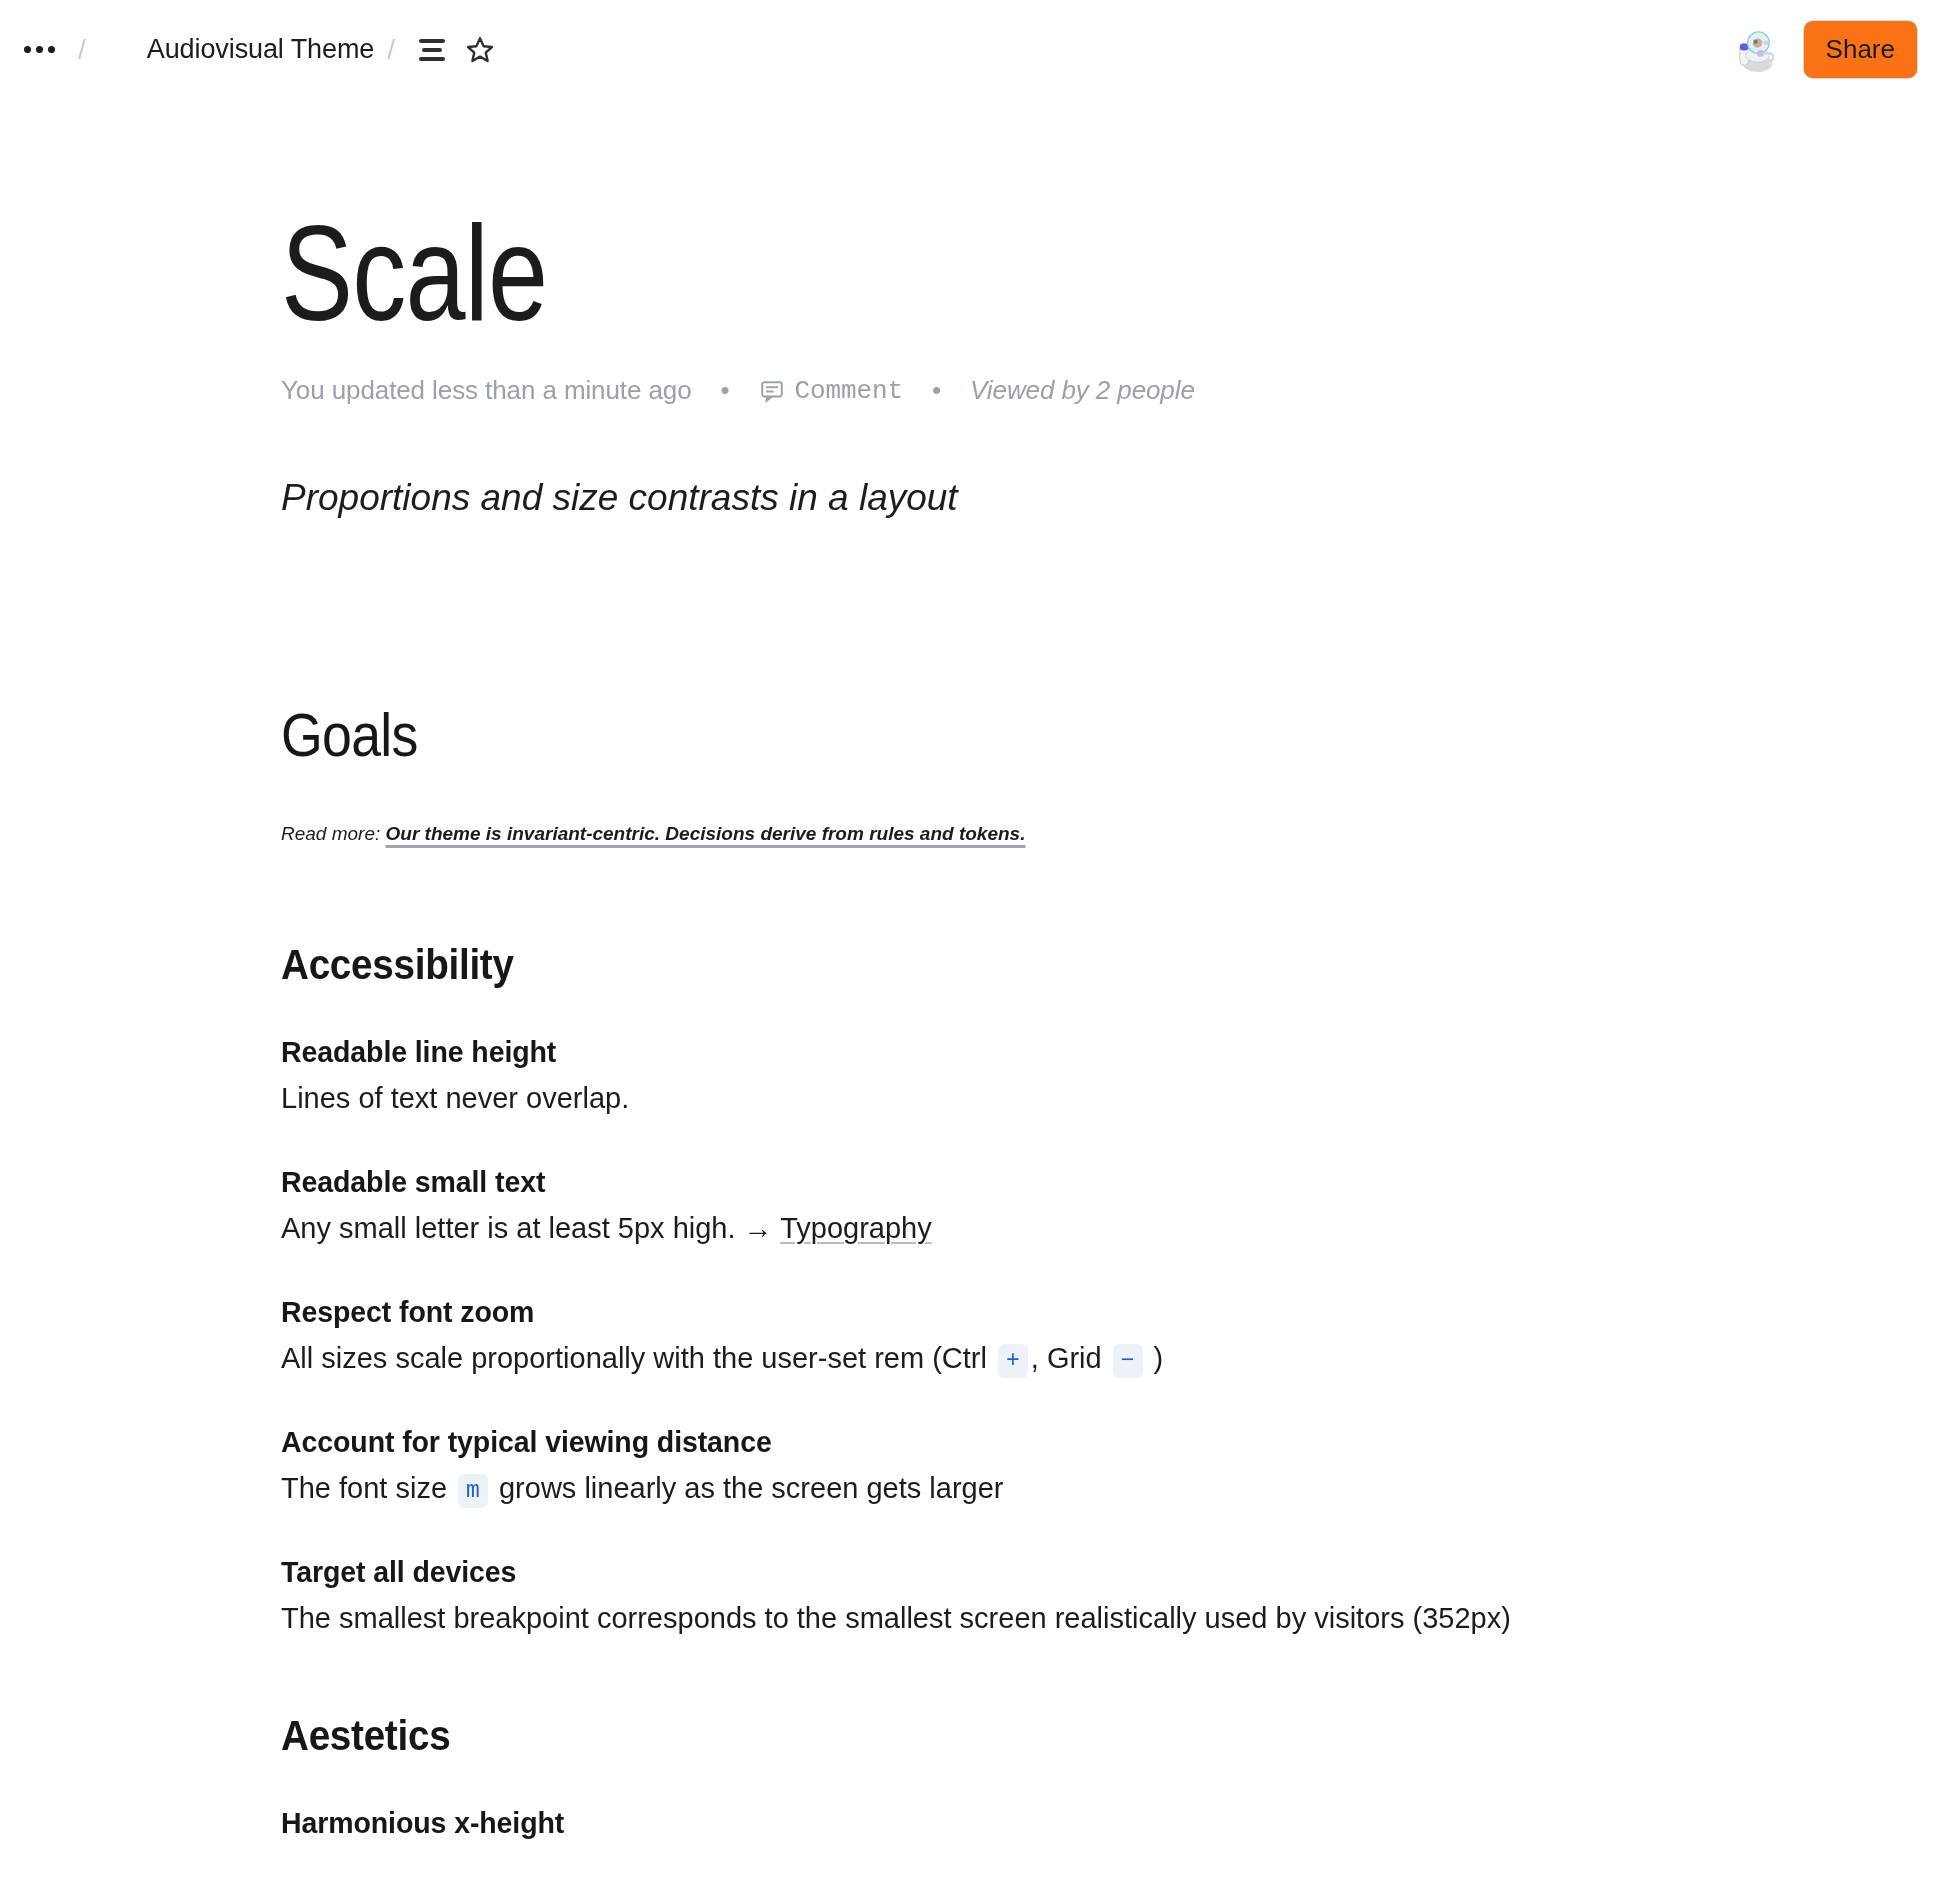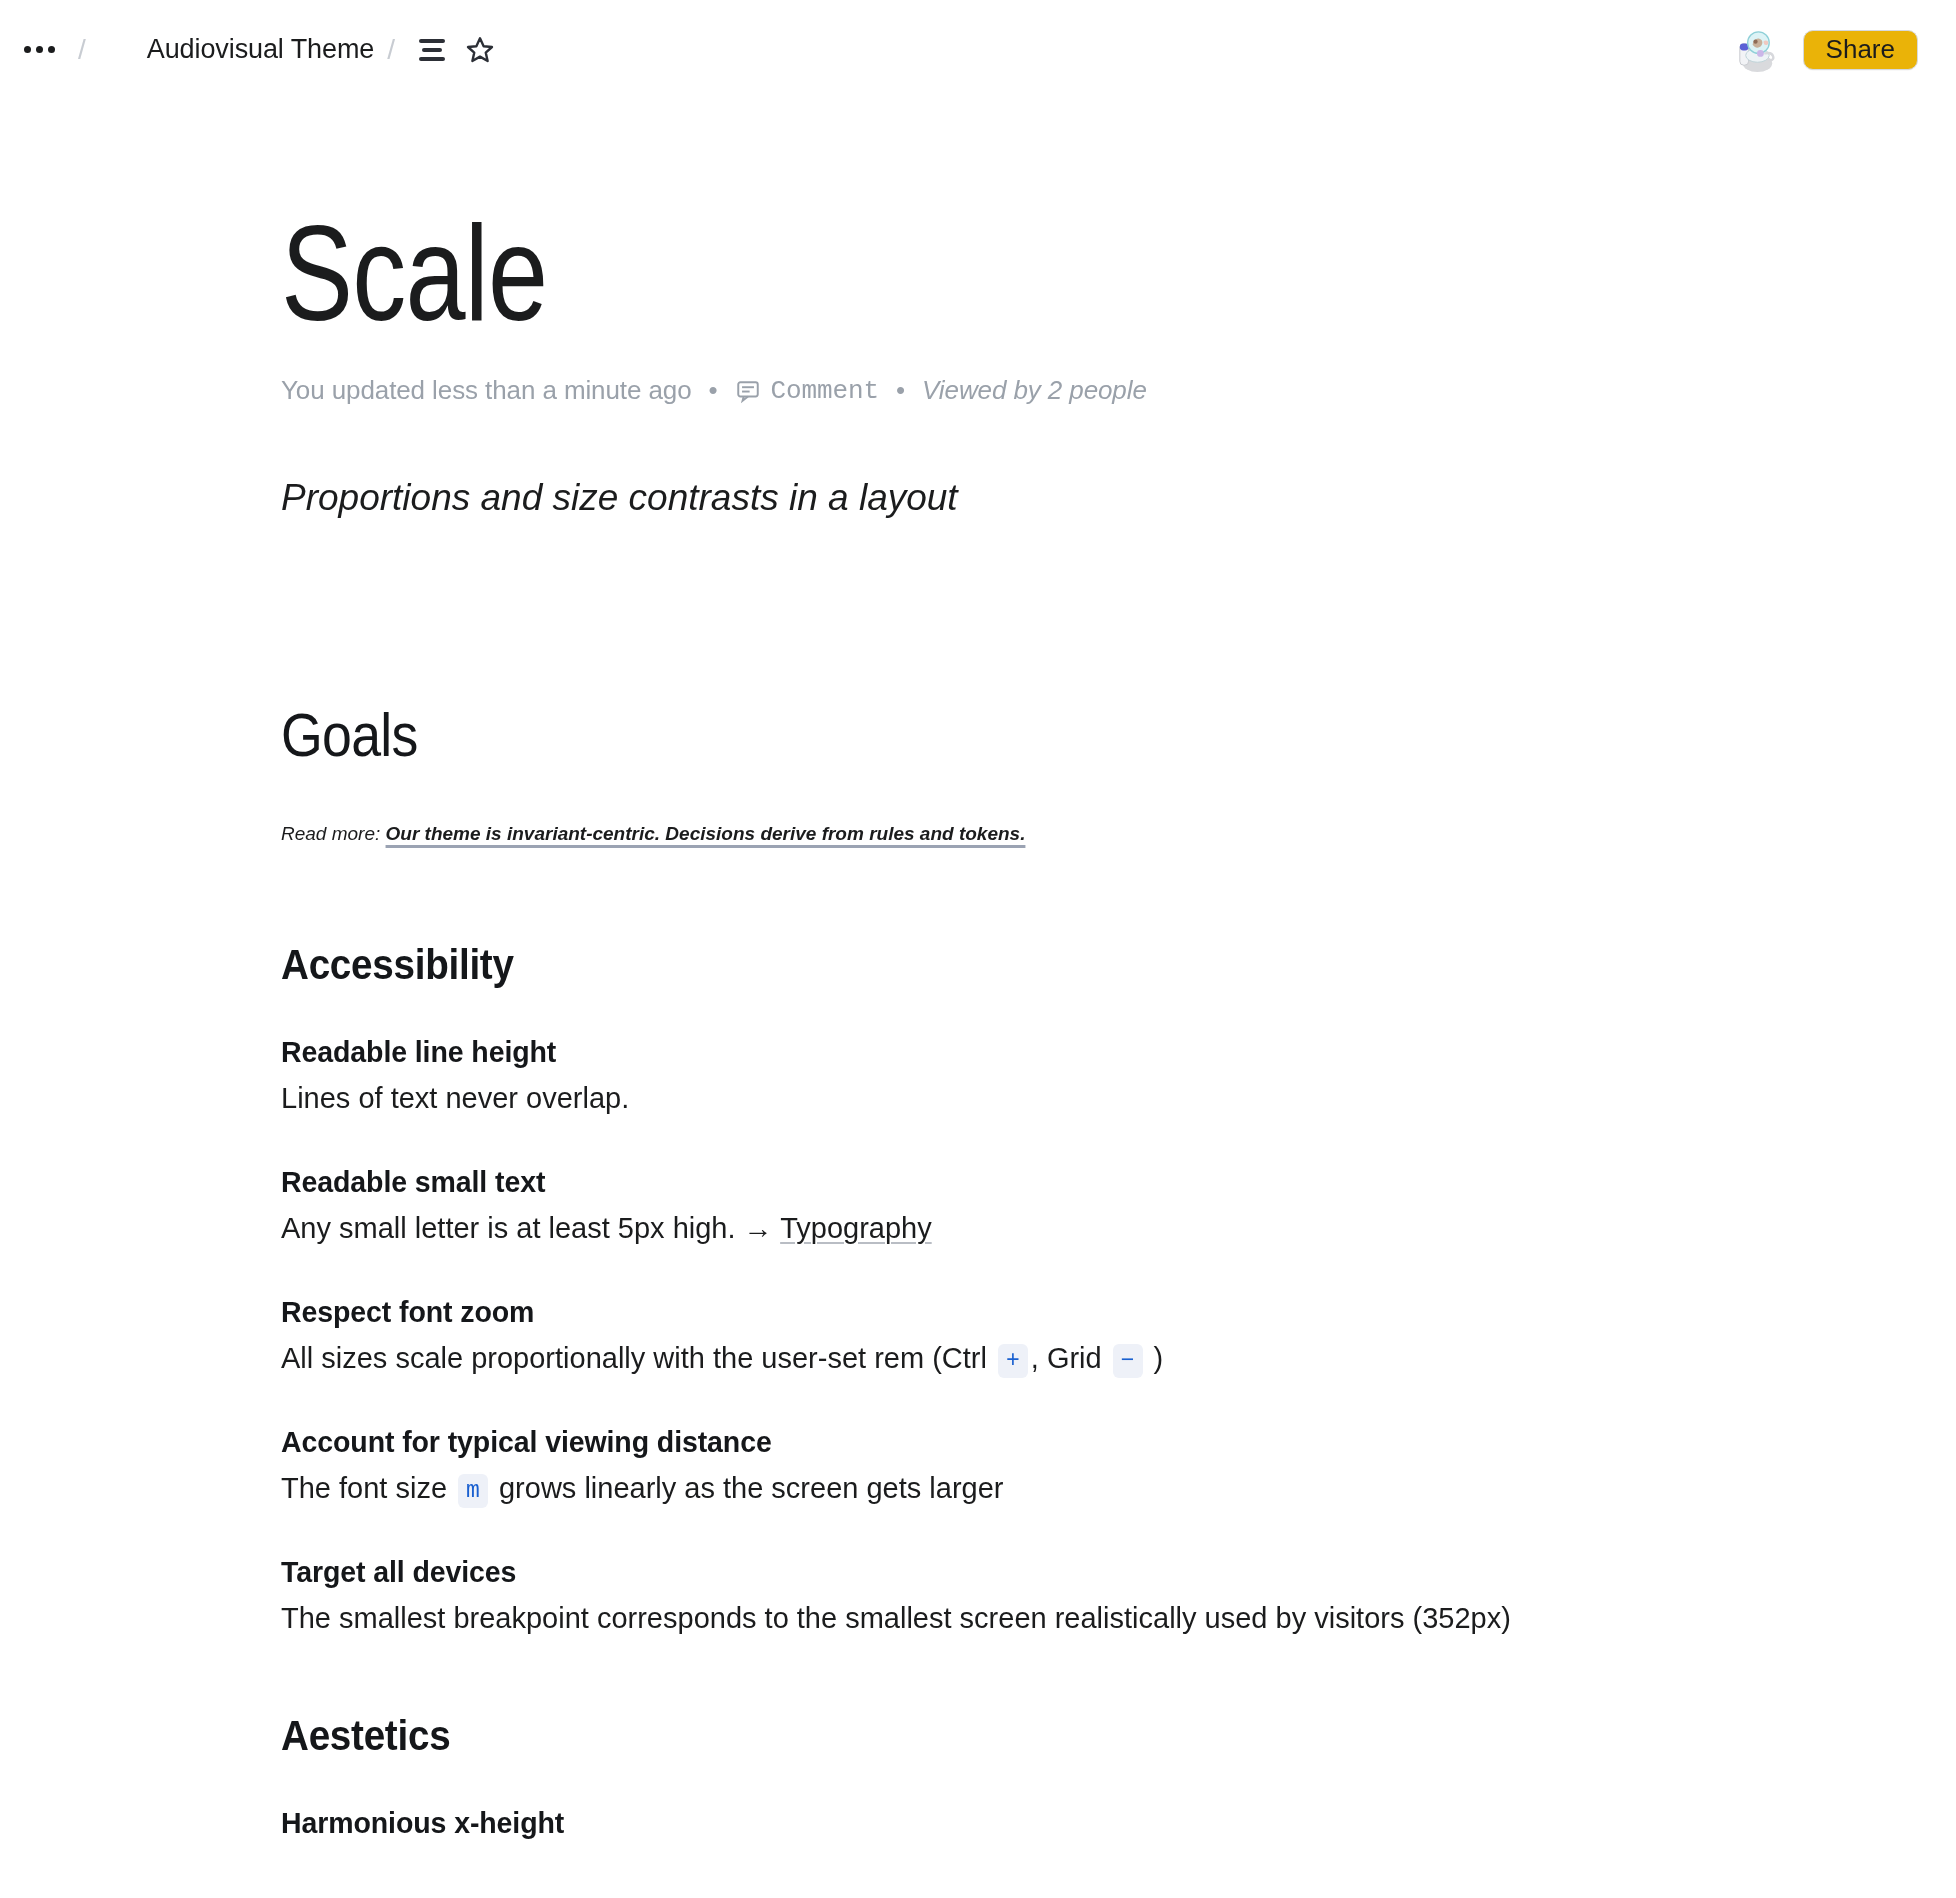--- a/index.html
+++ b/index.html
@@ -88,22 +88,22 @@
     width: 51px;
     height: 51px;
     border-radius: 6px;
     overflow: hidden;
     display: block;
     cursor: pointer;
   }
   .share-btn {
     border: 1px solid #d6d9de;
     border-radius: 10px;
-    background: #eab308;
-    height: 40px;
+    background: #f97316;
+    height: 59px;
     padding: 0 22px;
     font-size: 26px;
     font-family: "Liberation Sans", sans-serif;
     color: #1b1c1d;
     display: flex;
     align-items: center;
     cursor: pointer;
     box-shadow: 0 1px 1px rgba(0,0,0,0.03);
   }
 
@@ -123,21 +123,21 @@
     margin: 0;
     transform: scaleX(0.80);
     transform-origin: left center;
   }
   .doc-meta {
     margin-top: 34px;
     font-size: 26px;
     color: #9aa1aa;
     display: flex;
     align-items: center;
-    gap: 4px;
+    gap: 16px;
     flex-wrap: wrap;
     letter-spacing: -0.1px;
   }
   .doc-meta .sep { padding: 0 13px; }
   .meta-comment {
     display: inline-flex;
     align-items: center;
     gap: 10px;
     cursor: pointer;
     color: #9aa1aa;

